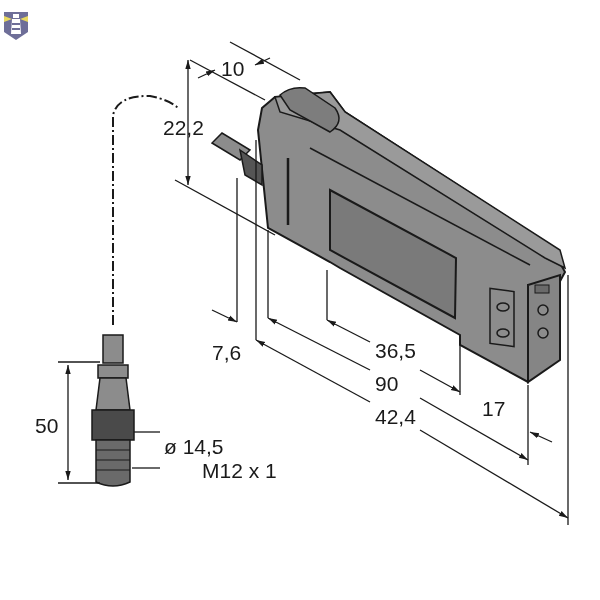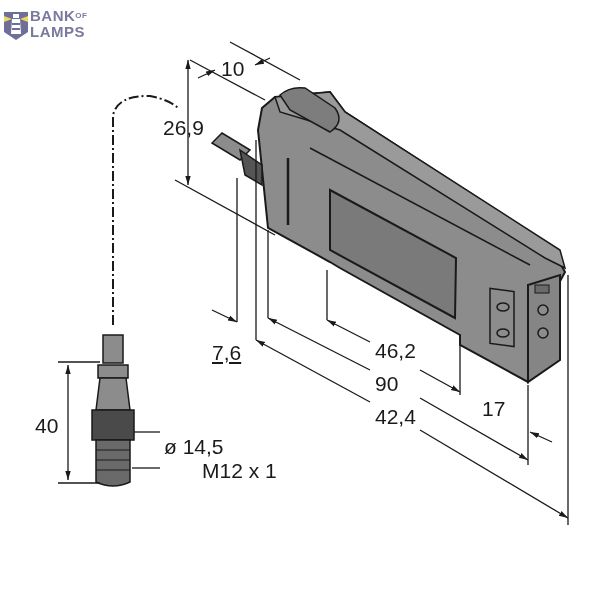--- a/index.html
+++ b/index.html
@@ -16,24 +16,20 @@
 <div class="logo">
   <svg width="28" height="36" viewBox="0 0 28 36" style="position:absolute;left:2px;top:2px;">
     <path d="M2 6 L26 6 L26 26 L14 34 L2 26 Z" fill="#6e6e98"></path>
     <polygon points="2,10 10,13 2,16" fill="#e8d860"></polygon>
     <polygon points="26,10 18,13 26,16" fill="#e8d860"></polygon>
     <rect x="11" y="8" width="6" height="4" fill="#ffffff"></rect>
     <polygon points="10,13 18,13 19,28 9,28" fill="#ffffff"></polygon>
     <rect x="10" y="17" width="8" height="2" fill="#6e6e98"></rect>
     <rect x="10" y="22" width="8" height="2" fill="#6e6e98"></rect>
   </svg>
-  <div class="logo-text">
-    <span>BANK</span><span class="of">OF</span><br>
-    <span>LAMPS</span>
-  </div>
 </div>
 
 <svg class="drawing" viewBox="0 0 600 600">
   <defs>
     <marker id="arr" viewBox="0 0 10 10" refX="10" refY="5" markerWidth="7" markerHeight="7" orient="auto-start-reverse">
       <path d="M0,2 L10,5 L0,8 Z" fill="#1a1a1a"></path>
     </marker>
   </defs>
 
   <path d="M113,325 L113,115 Q118,95 150,96 Q170,100 178,108" fill="none" stroke="#1a1a1a" stroke-width="2" stroke-dasharray="10,3,2,3"></path>
@@ -110,21 +106,21 @@
     <line x1="58" y1="362" x2="100" y2="362"></line>
     <line x1="58" y1="483" x2="100" y2="483"></line>
     <line x1="68" y1="365" x2="68" y2="480" marker-start="url(#arr)" marker-end="url(#arr)"></line>
 
     <line x1="134" y1="432" x2="160" y2="432"></line>
     <line x1="132" y1="468" x2="160" y2="468"></line>
   </g>
 </svg>
 
 <div class="dim" style="left:221px;top:58px;">10</div>
-<div class="dim" style="left:163px;top:117px;">26,9</div>
-<div class="dim" style="left:212px;top:342px;text-decoration:underline;">7,6</div>
-<div class="dim" style="left:375px;top:340px;">46,2</div>
+<div class="dim" style="left:163px;top:117px;">22,2</div>
+<div class="dim" style="left:212px;top:342px;">7,6</div>
+<div class="dim" style="left:375px;top:340px;">36,5</div>
 <div class="dim" style="left:375px;top:373px;">90</div>
 <div class="dim" style="left:375px;top:406px;">42,4</div>
 <div class="dim" style="left:482px;top:398px;">17</div>
-<div class="dim" style="left:35px;top:415px;">40</div>
+<div class="dim" style="left:35px;top:415px;">50</div>
 <div class="dim" style="left:164px;top:426px;margin-top:10px;">ø 14,5</div>
 <div class="dim" style="left:164px;top:460px;margin-left:38px;">M12 x 1</div>
 
 </body></html>

